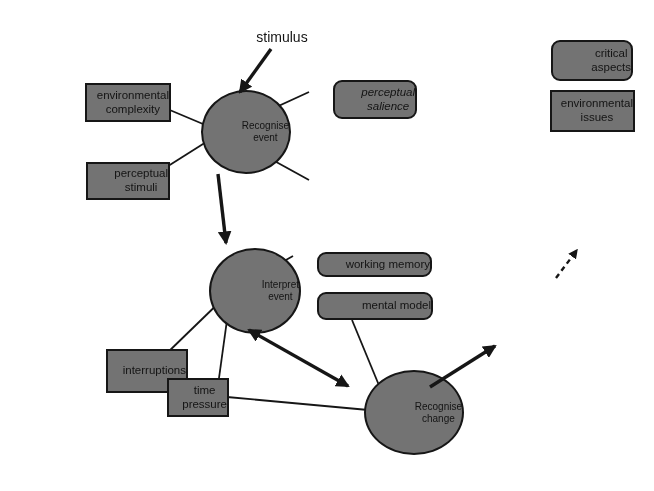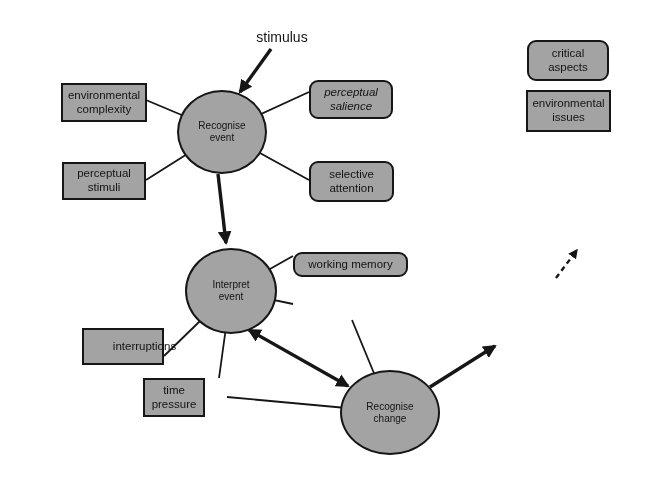--- a/index.html
+++ b/index.html
@@ -4,43 +4,43 @@
 <style>
   html,body{margin:0;padding:0;background:#ffffff;}
   .stage{
     position:relative;width:654px;height:491px;background:#ffffff;overflow:hidden;
     font-family:"Liberation Sans","DejaVu Sans",sans-serif;color:#141414;
   }
   svg.layer{position:absolute;left:0;top:0;pointer-events:none;}
   #edges-under{z-index:1;}
   #edges-over{z-index:3;}
   .node,.legend-box{
-    position:absolute;z-index:2;background:#a3a3a3;border:2px solid #161616;
-    box-sizing:border-box;display:flex;align-items:center;justify-content:center;
+    position:absolute;z-index:2;background:#737373;border:2px solid #161616;
+    box-sizing:border-box;display:flex;align-items:center;justify-content:flex-end;margin-left:24px;
   }
   .node .lbl,.legend-box .lbl,.free-label .lbl{
     white-space:pre-line;text-align:center;line-height:1.18;
   }
   .rect{border-radius:0;}
   .rounded{border-radius:9px;}
   .circle{border-radius:50%;}
   .box-font .lbl{font-size:11.5px;}
   .circle-font .lbl{font-size:10px;}
   .free-label{position:absolute;z-index:2;}
   .free-label .lbl{font-size:14px;}
 
   
   #stimulus-label{left:250px;top:28px;width:64px;text-align:center;}
   #box-env-complexity{left:61px;top:83px;width:86px;height:39px;}
   #box-competing-stimuli{left:62px;top:162px;width:84px;height:38px;}
   #box-perceptual-salience{left:309px;top:80px;width:84px;height:39px;font-style:italic;}
   #box-selective-attention{left:309px;top:161px;width:85px;height:41px;}
   #box-working-memory{left:293px;top:252px;width:115px;height:25px;}
   #box-mental-model{left:293px;top:292px;width:116px;height:28px;}
-  #box-interruptions{left:82px;top:328px;width:82px;height:37px;padding-left:43px;}
+  #box-interruptions{left:82px;top:349px;width:82px;height:44px;padding-left:43px;}
   #box-time-pressure{left:143px;top:378px;width:62px;height:39px;}
   #circle-recognise{left:177px;top:90px;width:90px;height:84px;}
   #circle-interpret{left:185px;top:248px;width:92px;height:86px;}
   #circle-evaluate{left:340px;top:370px;width:100px;height:85px;}
   #circle-plan{left:485px;top:278px;width:98px;height:84px;}
   #legend-critical{left:527px;top:40px;width:82px;height:41px;}
   #legend-environmental{left:526px;top:90px;width:85px;height:42px;border-width:2.5px;}
 </style>
 </head>
 <body>
@@ -79,26 +79,25 @@
   </div>
   <div class="node rect box-font" id="box-time-pressure">
     <span class="lbl">time
 pressure</span>
   </div>
 
   <div class="node rounded box-font" id="box-perceptual-salience">
     <span class="lbl">perceptual
 salience</span>
   </div>
-  <div class="node rounded box-font" id="box-selective-attention">
-    <span class="lbl">selective
-attention</span>
-  </div>
   <div class="node rounded box-font" id="box-working-memory">
     <span class="lbl">working memory</span>
+  </div>
+  <div class="node rounded box-font" id="box-mental-model">
+    <span class="lbl">mental model</span>
   </div>
 
   <div class="node circle circle-font" id="circle-recognise">
     <span class="lbl">Recognise
 event</span>
   </div>
   <div class="node circle circle-font" id="circle-interpret">
     <span class="lbl">Interpret
 event</span>
   </div>

